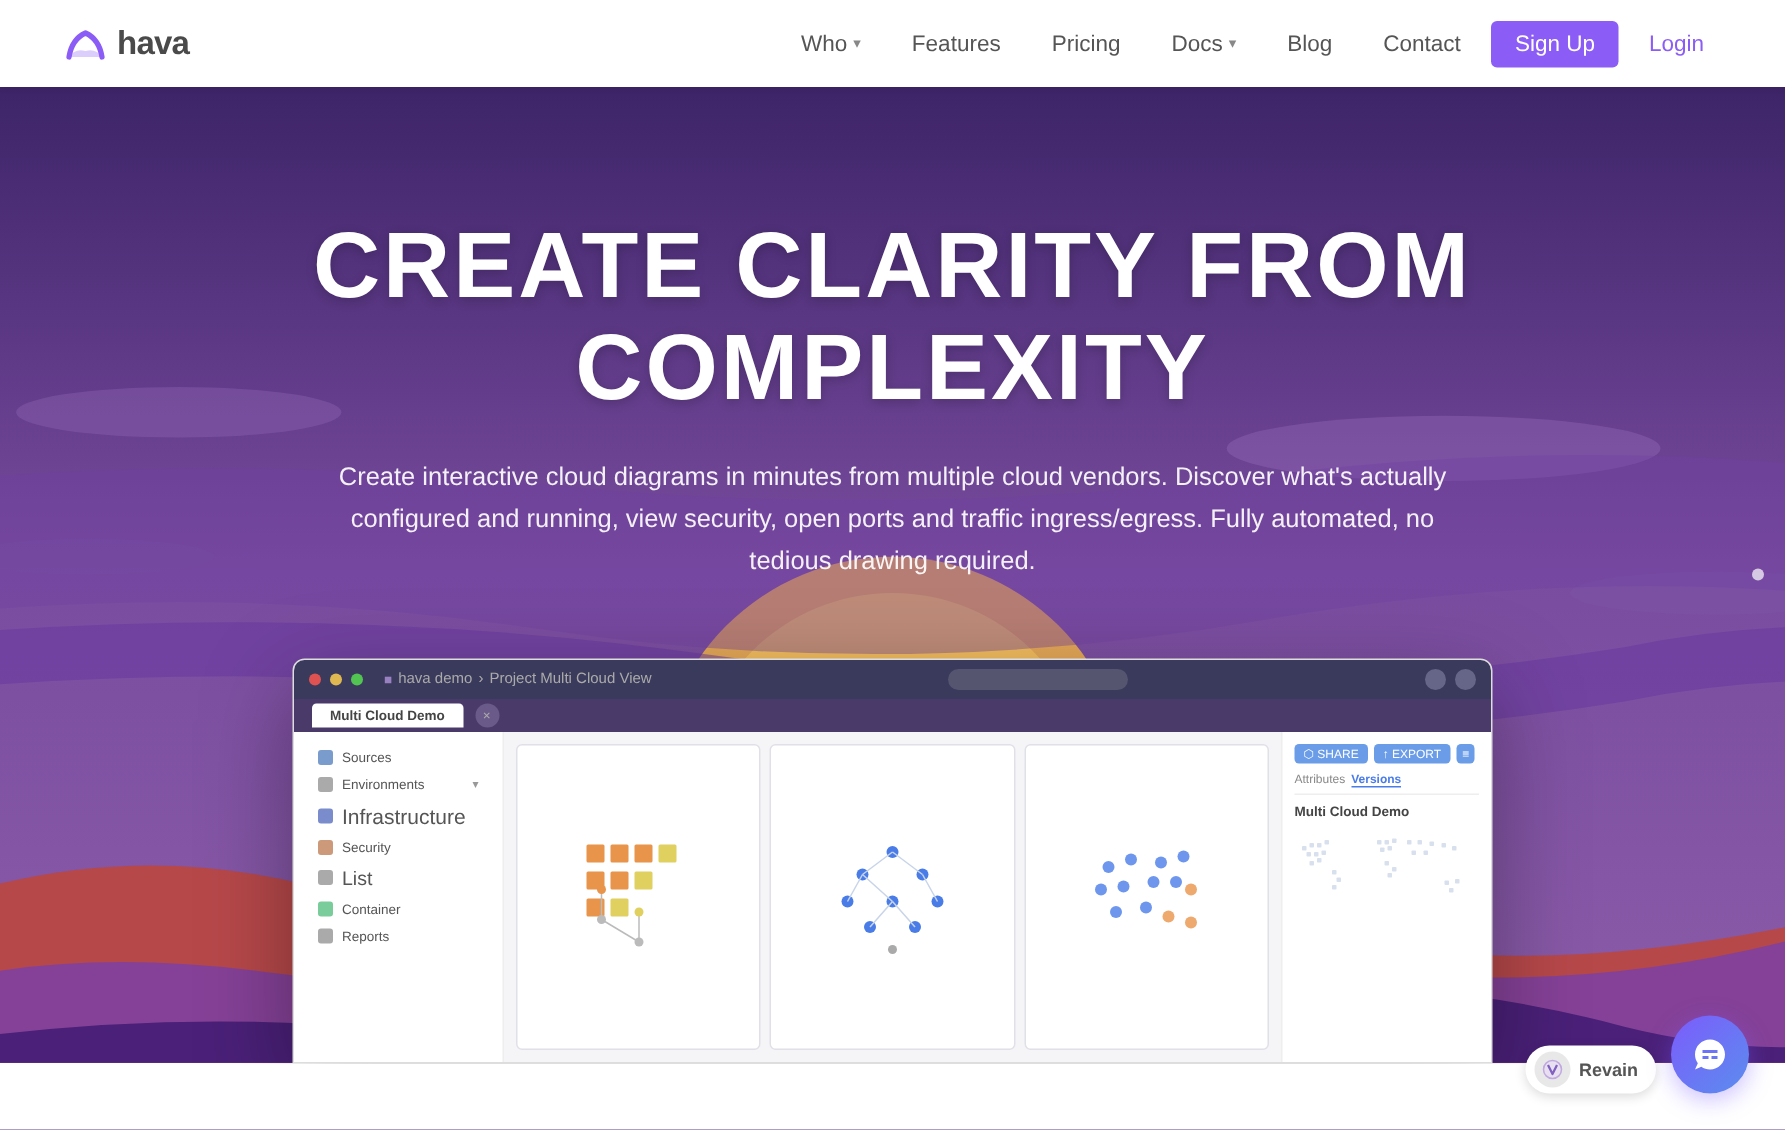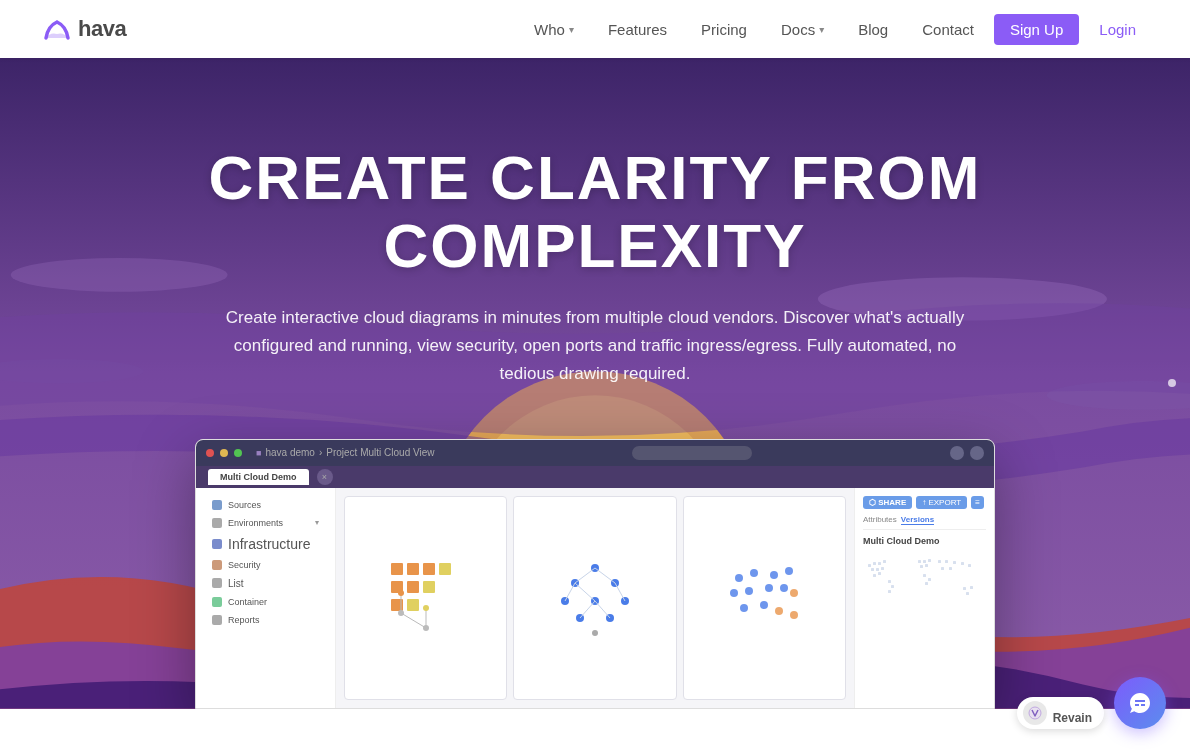--- a/index.html
+++ b/index.html
@@ -256,21 +256,21 @@
       position: fixed;
       bottom: 24px;
       right: 24px;
       z-index: 200;
       display: flex;
       align-items: flex-end;
       gap: 10px;
     }
     .revain-badge {
       display: flex;
-      align-items: flex-end;
+      align-items: center;
       gap: 6px;
       background: #fff;
       border-radius: 20px;
       padding: 4px 12px 4px 6px;
       box-shadow: 0 2px 8px rgba(0,0,0,0.15);
     }
     .revain-icon {
       width: 24px;
       height: 24px;
       background: #e8e8e8;
@@ -452,21 +452,21 @@
           <div class="app-sidebar-item">
             <div class="app-sidebar-icon" style="background:#7a8ccc;"></div>
             <span style="font-size:14px; color:#555;">Infrastructure</span>
           </div>
           <div class="app-sidebar-item">
             <div class="app-sidebar-icon" style="background:#cc9a7a;"></div>
             <span style="font-size:9px; color:#555;">Security</span>
           </div>
           <div class="app-sidebar-item">
             <div class="app-sidebar-icon" style="background:#aaa;"></div>
-            <span style="font-size:10px; color:#555;">List</span>
+            <span style="font-size:13px; color:#555;">List</span>
           </div>
           <div class="app-sidebar-item">
             <div class="app-sidebar-icon" style="background:#7acc9a;"></div>
             <span style="font-size:9px; color:#555;">Container</span>
           </div>
           <div class="app-sidebar-item">
             <div class="app-sidebar-icon" style="background:#aaa;"></div>
             <span style="font-size:9px; color:#555;">Reports</span>
           </div>
         </div>
@@ -535,21 +535,21 @@
               <circle cx="45" cy="52" r="4" fill="#4a7ce8" opacity="0.8"></circle>
               <circle cx="60" cy="58" r="4" fill="#e8944a" opacity="0.8"></circle>
               <circle cx="75" cy="62" r="4" fill="#e8944a" opacity="0.8"></circle>
             </svg>
           </div>
         </div>
 
         <div class="app-panel">
 
           <div style="display:flex;gap:4px;margin-bottom:6px;">
-            <div style="background:#6a9ce8;border-radius:3px;padding:2px 6px;font-size:8px;color:#fff;cursor:pointer;font-weight:bold;">⬡ SHARE</div>
+            <div style="background:#6a9ce8;border-radius:3px;padding:2px 6px;font-size:8px;color:#fff;cursor:pointer;">⬡ SHARE</div>
             <div style="background:#6a9ce8;border-radius:3px;padding:2px 6px;font-size:8px;color:#fff;cursor:pointer;">↑ EXPORT</div>
             <div style="background:#6a9ce8;border-radius:3px;padding:2px 4px;font-size:8px;color:#fff;cursor:pointer;">≡</div>
           </div>
 
           <div style="display:flex;gap:4px;margin-bottom:6px;border-bottom:1px solid #eee;padding-bottom:4px;">
             <span style="font-size:8px;color:#888;cursor:pointer;">Attributes</span>
             <span style="font-size:8px;color:#4a7ce8;font-weight:600;border-bottom:1px solid #4a7ce8;cursor:pointer;">Versions</span>
           </div>
           <div class="app-panel-title">Multi Cloud Demo</div>
 

